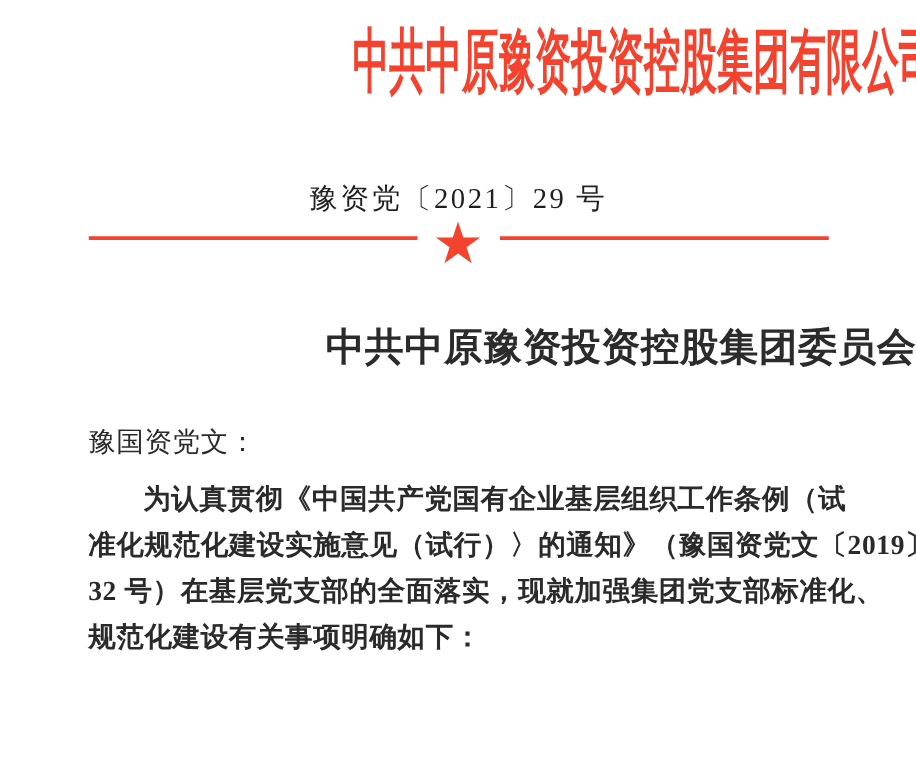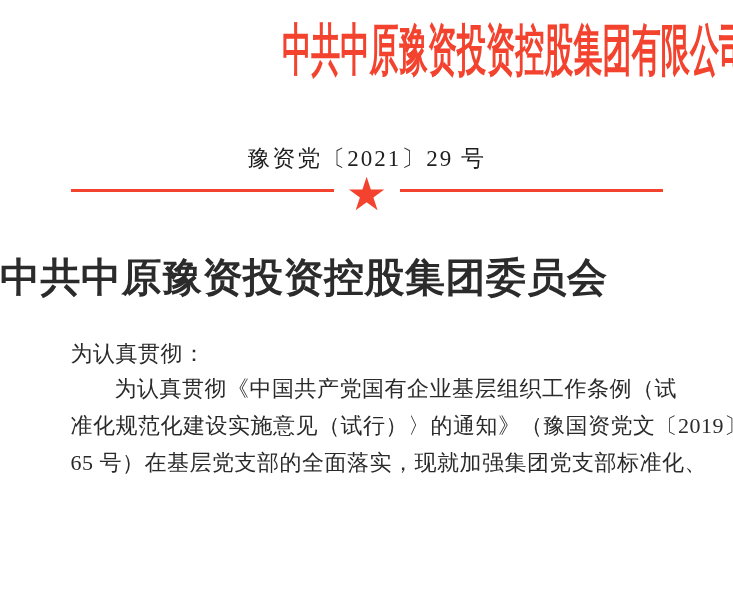--- a/index.html
+++ b/index.html
@@ -55,38 +55,38 @@
     font-size:46px;
     line-height:1;
     position:relative;
     top:4px;
     font-family:"DejaVu Sans",sans-serif;
   }
 
   
   .title-block{
     margin-top:47px;
-    text-align:left;
+    text-align:right;
     font-weight:bold;
-    font-size:40px;
+    font-size:31px;
     line-height:40px;
     color:#2b2b2b;
     letter-spacing:0.5px;
   }
 
   
   .body-text{
     width:592px;
     margin:40px auto 0;
     font-size:22px;
     color:#2a2a2a;
     letter-spacing:0.5px;
   }
   .salutation{line-height:32px;}
-  .para{}
+  .para{margin-top:10px;font-weight:bold;}
   .para-line{
     line-height:37px;
     text-align:justify;
     text-align-last:justify;
     white-space:nowrap;
   }
   .para-line.indent{text-indent:2em;}
   .para-line.last{text-align-last:left;white-space:normal;}
 </style>
 </head>
@@ -104,21 +104,22 @@
     <span class="rule-seg"></span>
     <span class="star">★</span>
     <span class="rule-seg"></span>
   </div>
 
   <div class="title-block">
     <div>中共中原豫资投资控股集团委员会</div>
   </div>
 
   <div class="body-text">
-    <div class="salutation">为认真贯彻：</div>
+    <div class="salutation">豫国资党文：</div>
     <div class="para">
       <div class="para-line indent">为认真贯彻《中国共产党国有企业基层组织工作条例（试</div>
       <div class="para-line">准化规范化建设实施意见（试行）〉的通知》（豫国资党文〔2019〕</div>
-      <div class="para-line">65 号）在基层党支部的全面落实，现就加强集团党支部标准化、</div>
+      <div class="para-line">32 号）在基层党支部的全面落实，现就加强集团党支部标准化、</div>
+      <div class="para-line last">规范化建设有关事项明确如下：</div>
     </div>
   </div>
 
 </div>
 
 </body></html>

